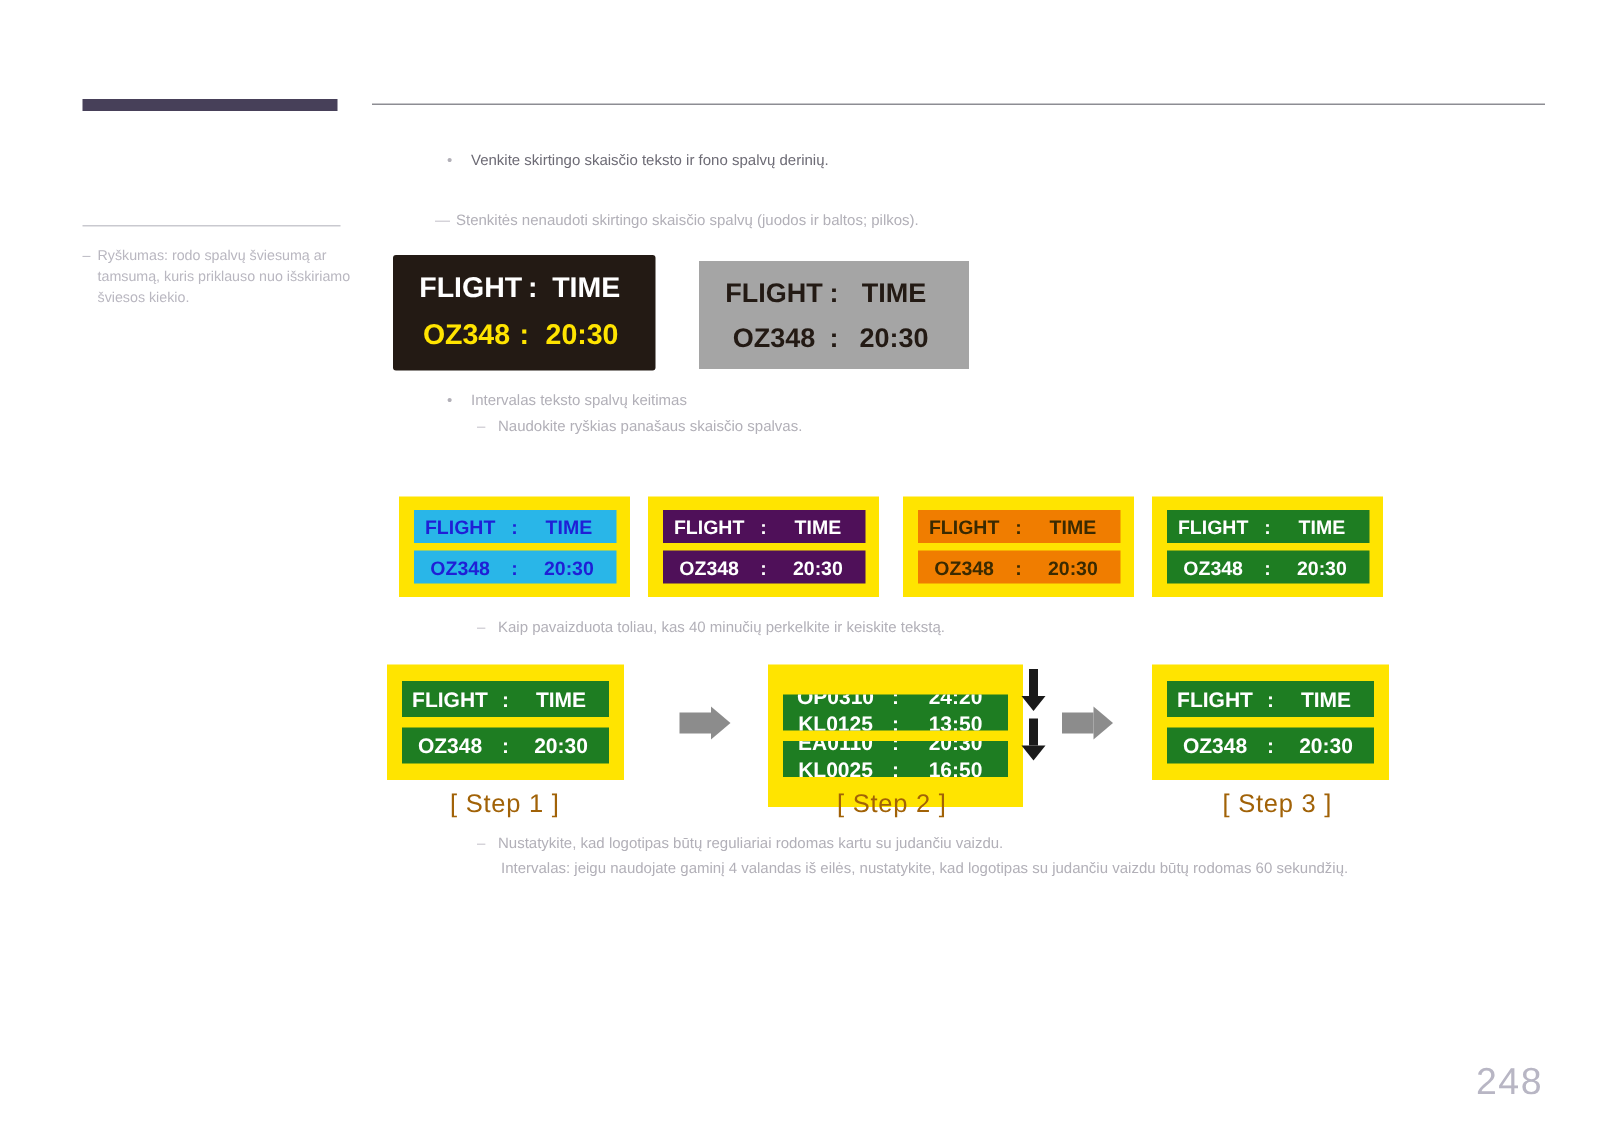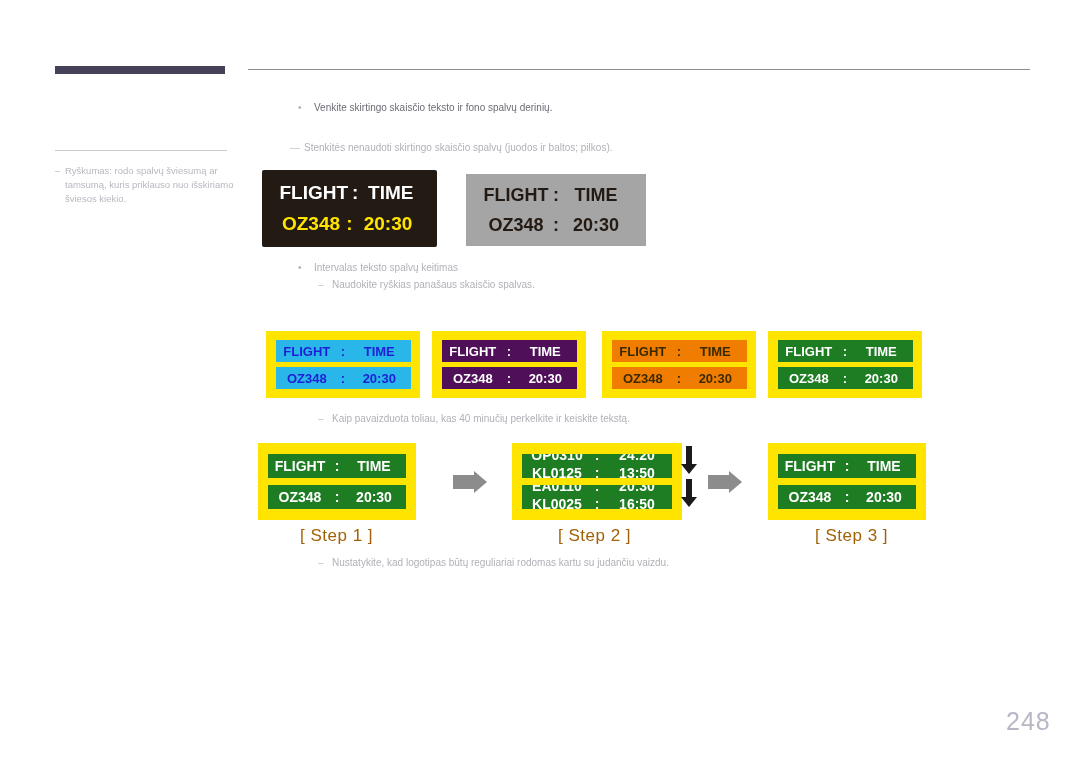--- a/index.html
+++ b/index.html
@@ -130,21 +130,21 @@
     display: grid; grid-template-columns: 1fr 10px 1fr;
     align-items: center; justify-items: center;
     font-size: 14px; font-weight: bold;
   }
   .step1 { left: 258px; }
   .step3 { left: 768px; }
 
   
   .step2 {
     position: absolute; left: 512px; top: 443px;
-    width: 170px; height: 77px;
+    width: 170px; height: 95px;
     background: #ffe400;
     display: flex; flex-direction: column;
     justify-content: center; align-items: center; gap: 7px;
   }
   .step2 .bar {
     position: relative;
     width: 150px; height: 24px;
     background: #1e7d22; color: #ffffff;
     overflow: hidden;
   }
@@ -180,21 +180,21 @@
     letter-spacing: 0.5px;
     white-space: nowrap;
   }
   .sl1 { left: 300px; }
   .sl2 { left: 558px; }
   .sl3 { left: 815px; }
 
   
   .page-num {
     position: absolute; left: 984px; top: 707px;
-    font-size: 25px; color: #b8b6c4; letter-spacing: 1px; margin-left: 22px;
+    font-size: 25px; color: #b8b6c4; letter-spacing: 1px;
   }
 </style>
 </head>
 <body>
 
 <div class="page">
 
   <div class="side-bar-top"></div>
   <div class="side-rule"></div>
   <div class="side-note">
@@ -372,16 +372,19 @@
     </div>
   </div>
 
   <div class="step-label sl1">[ Step 1 ]</div>
   <div class="step-label sl2">[ Step 2 ]</div>
   <div class="step-label sl3">[ Step 3 ]</div>
 
   <div class="bullet-row b8">
     <span class="dash-mark">–</span><span>Nustatykite, kad logotipas būtų reguliariai rodomas kartu su judančiu vaizdu.</span>
   </div>
+  <div class="bullet-row b9">
+    <span>Intervalas: jeigu naudojate gaminį 4 valandas iš eilės, nustatykite, kad logotipas su judančiu vaizdu būtų rodomas 60 sekundžių.</span>
+  </div>
 
   <div class="page-num">248</div>
 
 </div>
 
 </body></html>

